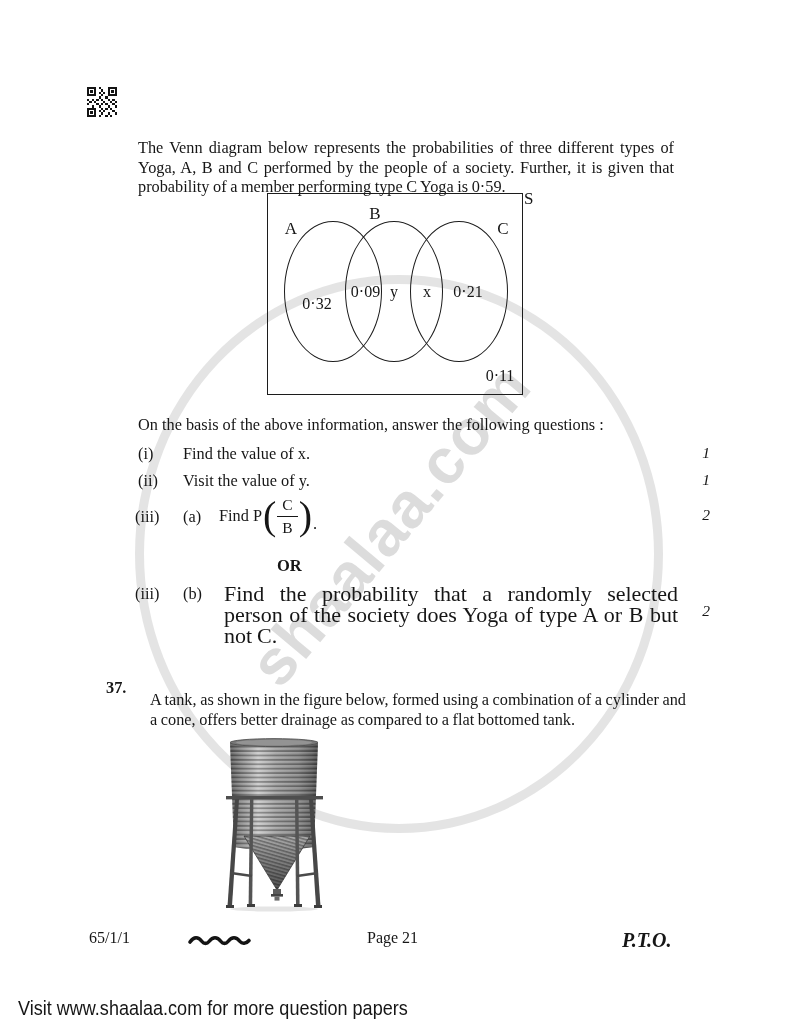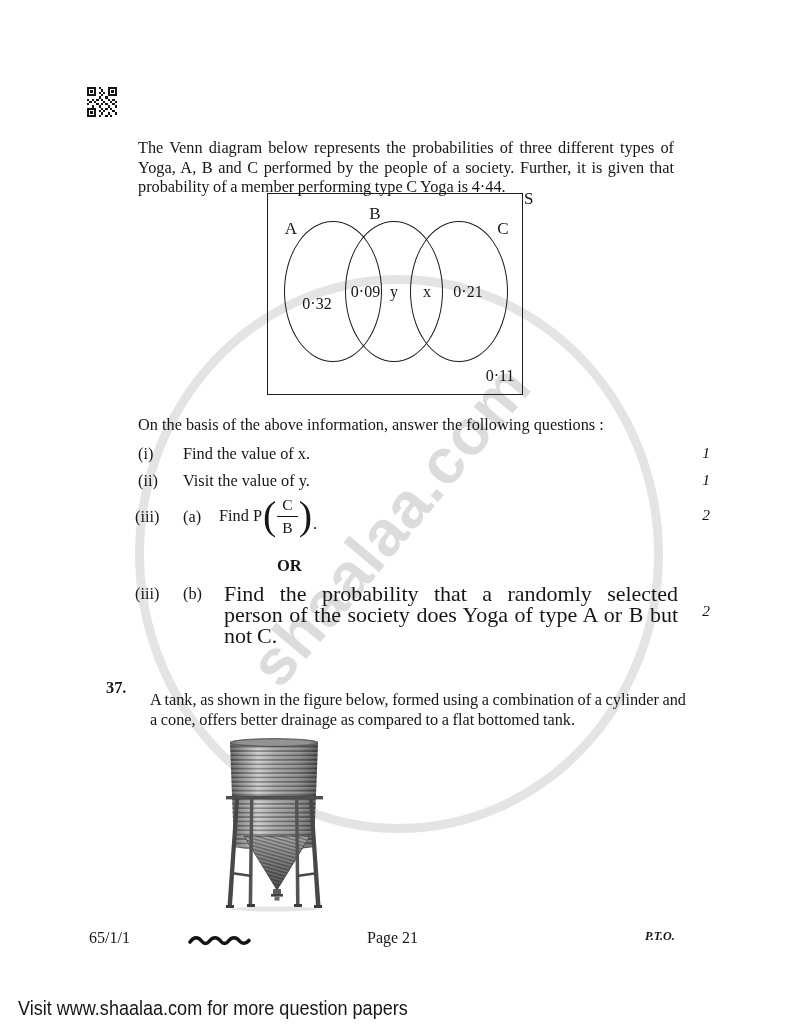--- a/index.html
+++ b/index.html
@@ -69,21 +69,21 @@
   .venn-setlabel{position:absolute;font-size:17px;transform:translateX(-50%);}
   .venn-val{position:absolute;font-size:16px;transform:translateX(-50%);white-space:nowrap;}
   .s-label{position:absolute;left:524px;top:189px;font-size:17px;}
   
   .qr{position:absolute;left:87px;top:87px;}
   .tank{position:absolute;left:222px;top:737px;}
   
   .f-code{position:absolute;left:89px;top:929px;font-size:16px;}
   .squiggle{position:absolute;left:187px;top:934px;}
   .f-page{position:absolute;left:367px;top:929px;font-size:16px;}
-  .f-pto{position:absolute;left:645px;top:929px;font-size:12px;
+  .f-pto{position:absolute;left:622px;top:929px;font-size:20px;
          font-weight:bold;font-style:italic;}
   .banner{
     position:absolute;left:18px;top:996px;
     font-family:"Liberation Sans", sans-serif;font-size:20.5px;color:#161616;
     transform:scaleX(0.88);transform-origin:left center;white-space:nowrap;
   }
 </style>
 </head>
 <body>
 
@@ -142,21 +142,21 @@
           <rect x="11" y="10" width="1" height="1"></rect>
         <rect x="6" y="11" width="1" height="1"></rect>
           <rect x="9" y="11" width="1" height="1"></rect>
           <rect x="12" y="11" width="1" height="1"></rect>
         <rect x="5" y="12" width="1" height="1"></rect>
           <rect x="8" y="12" width="1" height="1"></rect>
           <rect x="10" y="12" width="1" height="1"></rect>
       </g>
     </svg>
 
-    <p class="para intro">The Venn diagram below represents the probabilities of three different types of Yoga, A, B and C performed by the people of a society. Further, it is given that probability of a member performing type C Yoga is 4·44.</p>
+    <p class="para intro">The Venn diagram below represents the probabilities of three different types of Yoga, A, B and C performed by the people of a society. Further, it is given that probability of a member performing type C Yoga is 0·59.</p>
 
     <div class="venn-box"></div>
     <span class="s-label">S</span>
     <div class="venn-ellipse e-a"></div>
     <div class="venn-ellipse e-b"></div>
     <div class="venn-ellipse e-c"></div>
     <span class="venn-setlabel" style="left:291px;top:219px;">A</span>
     <span class="venn-setlabel" style="left:375px;top:204px;">B</span>
     <span class="venn-setlabel" style="left:503px;top:219px;">C</span>
     <span class="venn-val" style="left:317px;top:283px;margin-top:12px;">0·32</span>

